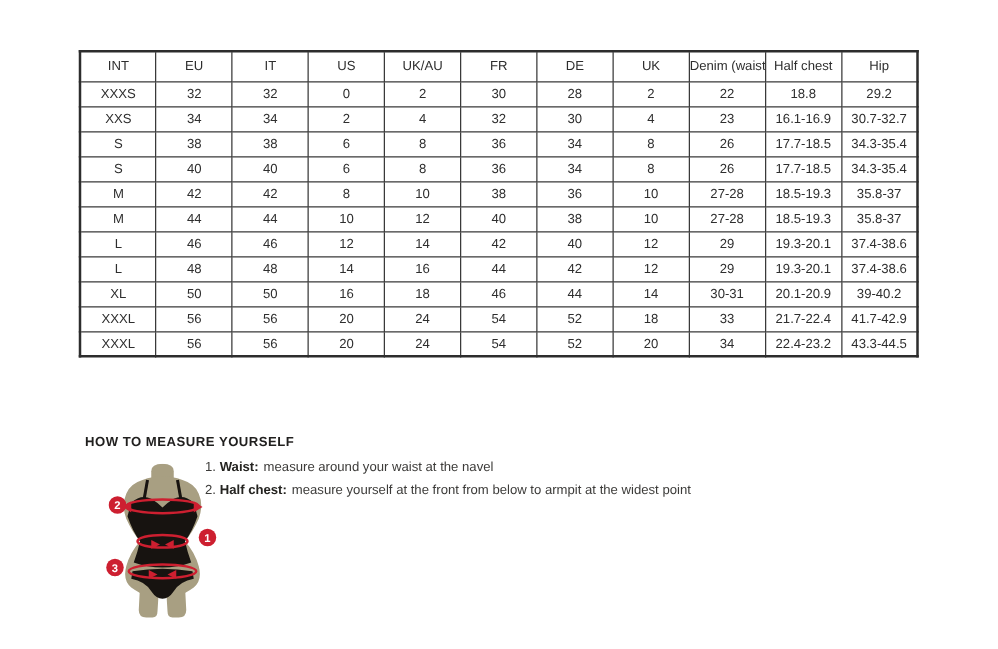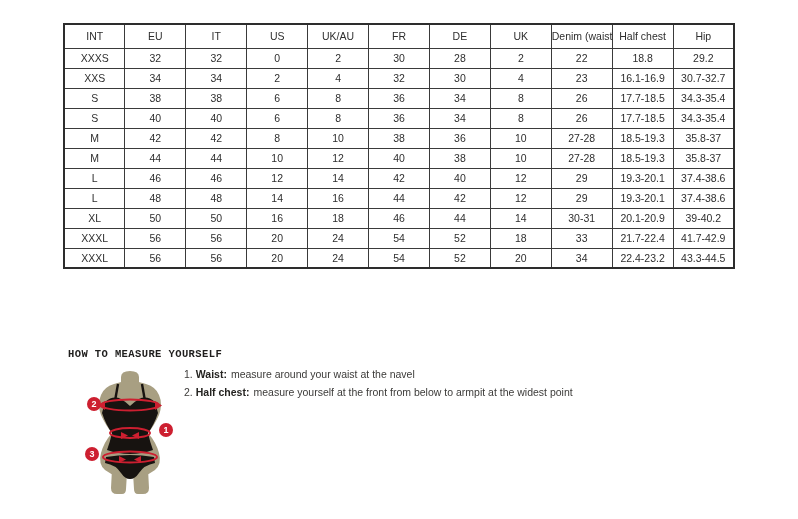--- a/index.html
+++ b/index.html
@@ -4,42 +4,41 @@
 <style>
   * { box-sizing: border-box; margin: 0; padding: 0; }
   html, body { background: #ffffff; }
   body {
     width: 798px; height: 519px; position: relative; overflow: hidden;
     font-family: "Liberation Sans", sans-serif;
   }
 
   
   table.size-chart {
-    position: absolute; left: 63px; top: 23px; width: 672px;
+    position: absolute; left: 63px; top: 40px; width: 672px;
     border-collapse: collapse; table-layout: fixed;
     border: 2px solid #2d2d2d;
   }
   table.size-chart th, table.size-chart td {
     border: 1px solid #3a3a3a;
     text-align: center; vertical-align: middle;
     font-size: 10.5px; color: #2e2e2e; font-weight: 400;
     padding: 0; overflow: hidden; white-space: nowrap;
   }
   table.size-chart th { height: 24px; }
   table.size-chart td { height: 20px; }
 
   
   .guide-heading {
     position: absolute; left: 68px; top: 348px;
     font-size: 10.5px; font-weight: 700; color: #201f1e;
     letter-spacing: 0.4px;
-    font-family: Liberation Mono, monospace;
   }
   .figure-wrap { position: absolute; left: 84px; top: 371px; width: 92px; height: 124px; }
-  .steps { position: absolute; left: 184px; top: 369px; width: 420px; }
+  .steps { position: absolute; left: 164px; top: 369px; width: 420px; }
   .step { font-size: 10.5px; color: #3c3b39; margin-bottom: 7px; line-height: 11px; }
   .step-num   { margin-right: 3px; }
   .step-label { font-weight: 700; color: #242320; margin-right: 4px; }
 </style>
 </head>
 <body>
 
 <table class="size-chart">
   <thead>
     <tr id="chart-head-row">

